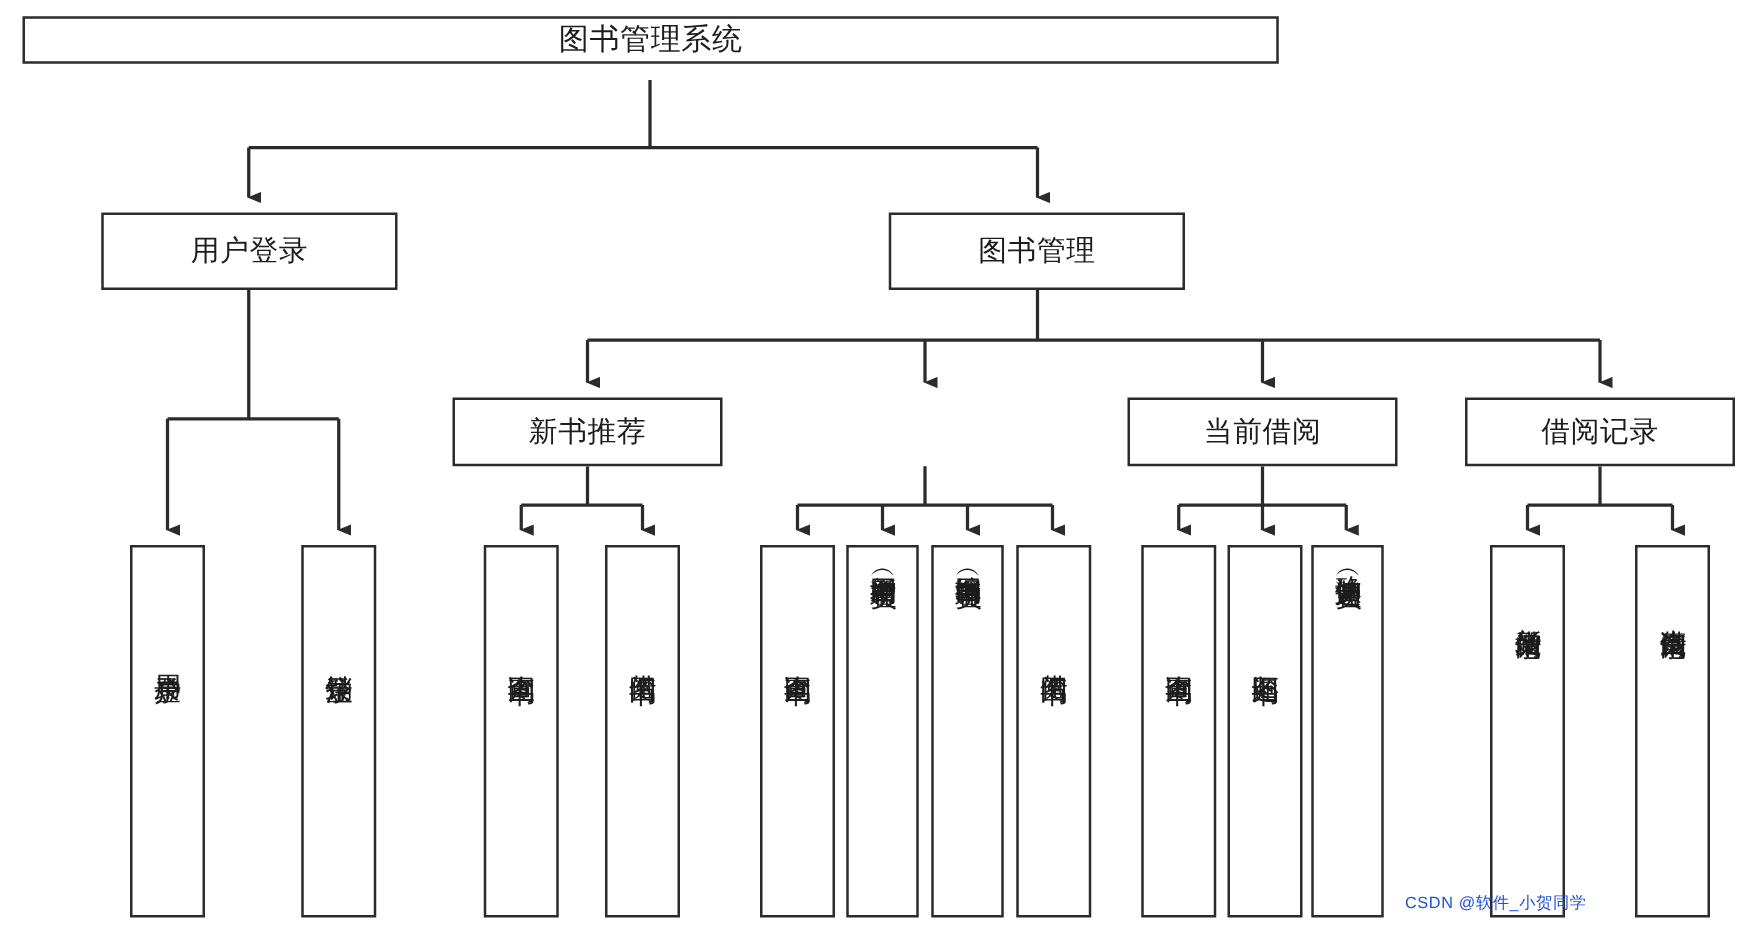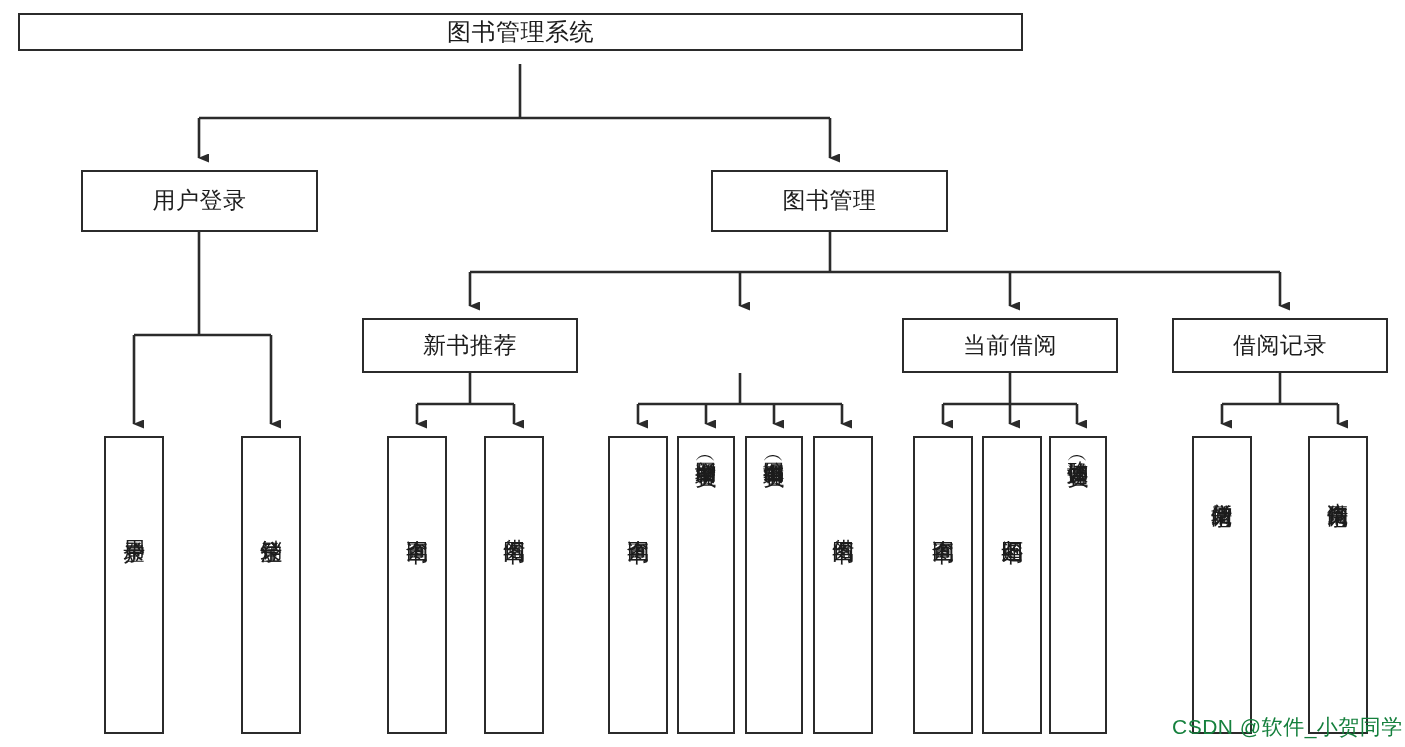--- a/index.html
+++ b/index.html
@@ -62,24 +62,24 @@
     font-size: 22px;
     line-height: 1.02;
     letter-spacing: 1px;
     white-space: pre-line;
   }
   .node.v.tall .node-label {
     font-size: 21px;
   }
   .watermark {
     position: absolute;
-    left: 1172px;
+    left: 1124px;
     top: 713px;
-    font-size: 21px;
-    color: #15803d;
+    font-size: 13px;
+    color: #1d4ed8;
     letter-spacing: 0.5px;
     white-space: nowrap;
     z-index: 5;
   }
 </style>
 </head>
 <body>
 
 <div id="diagram-canvas">
 

